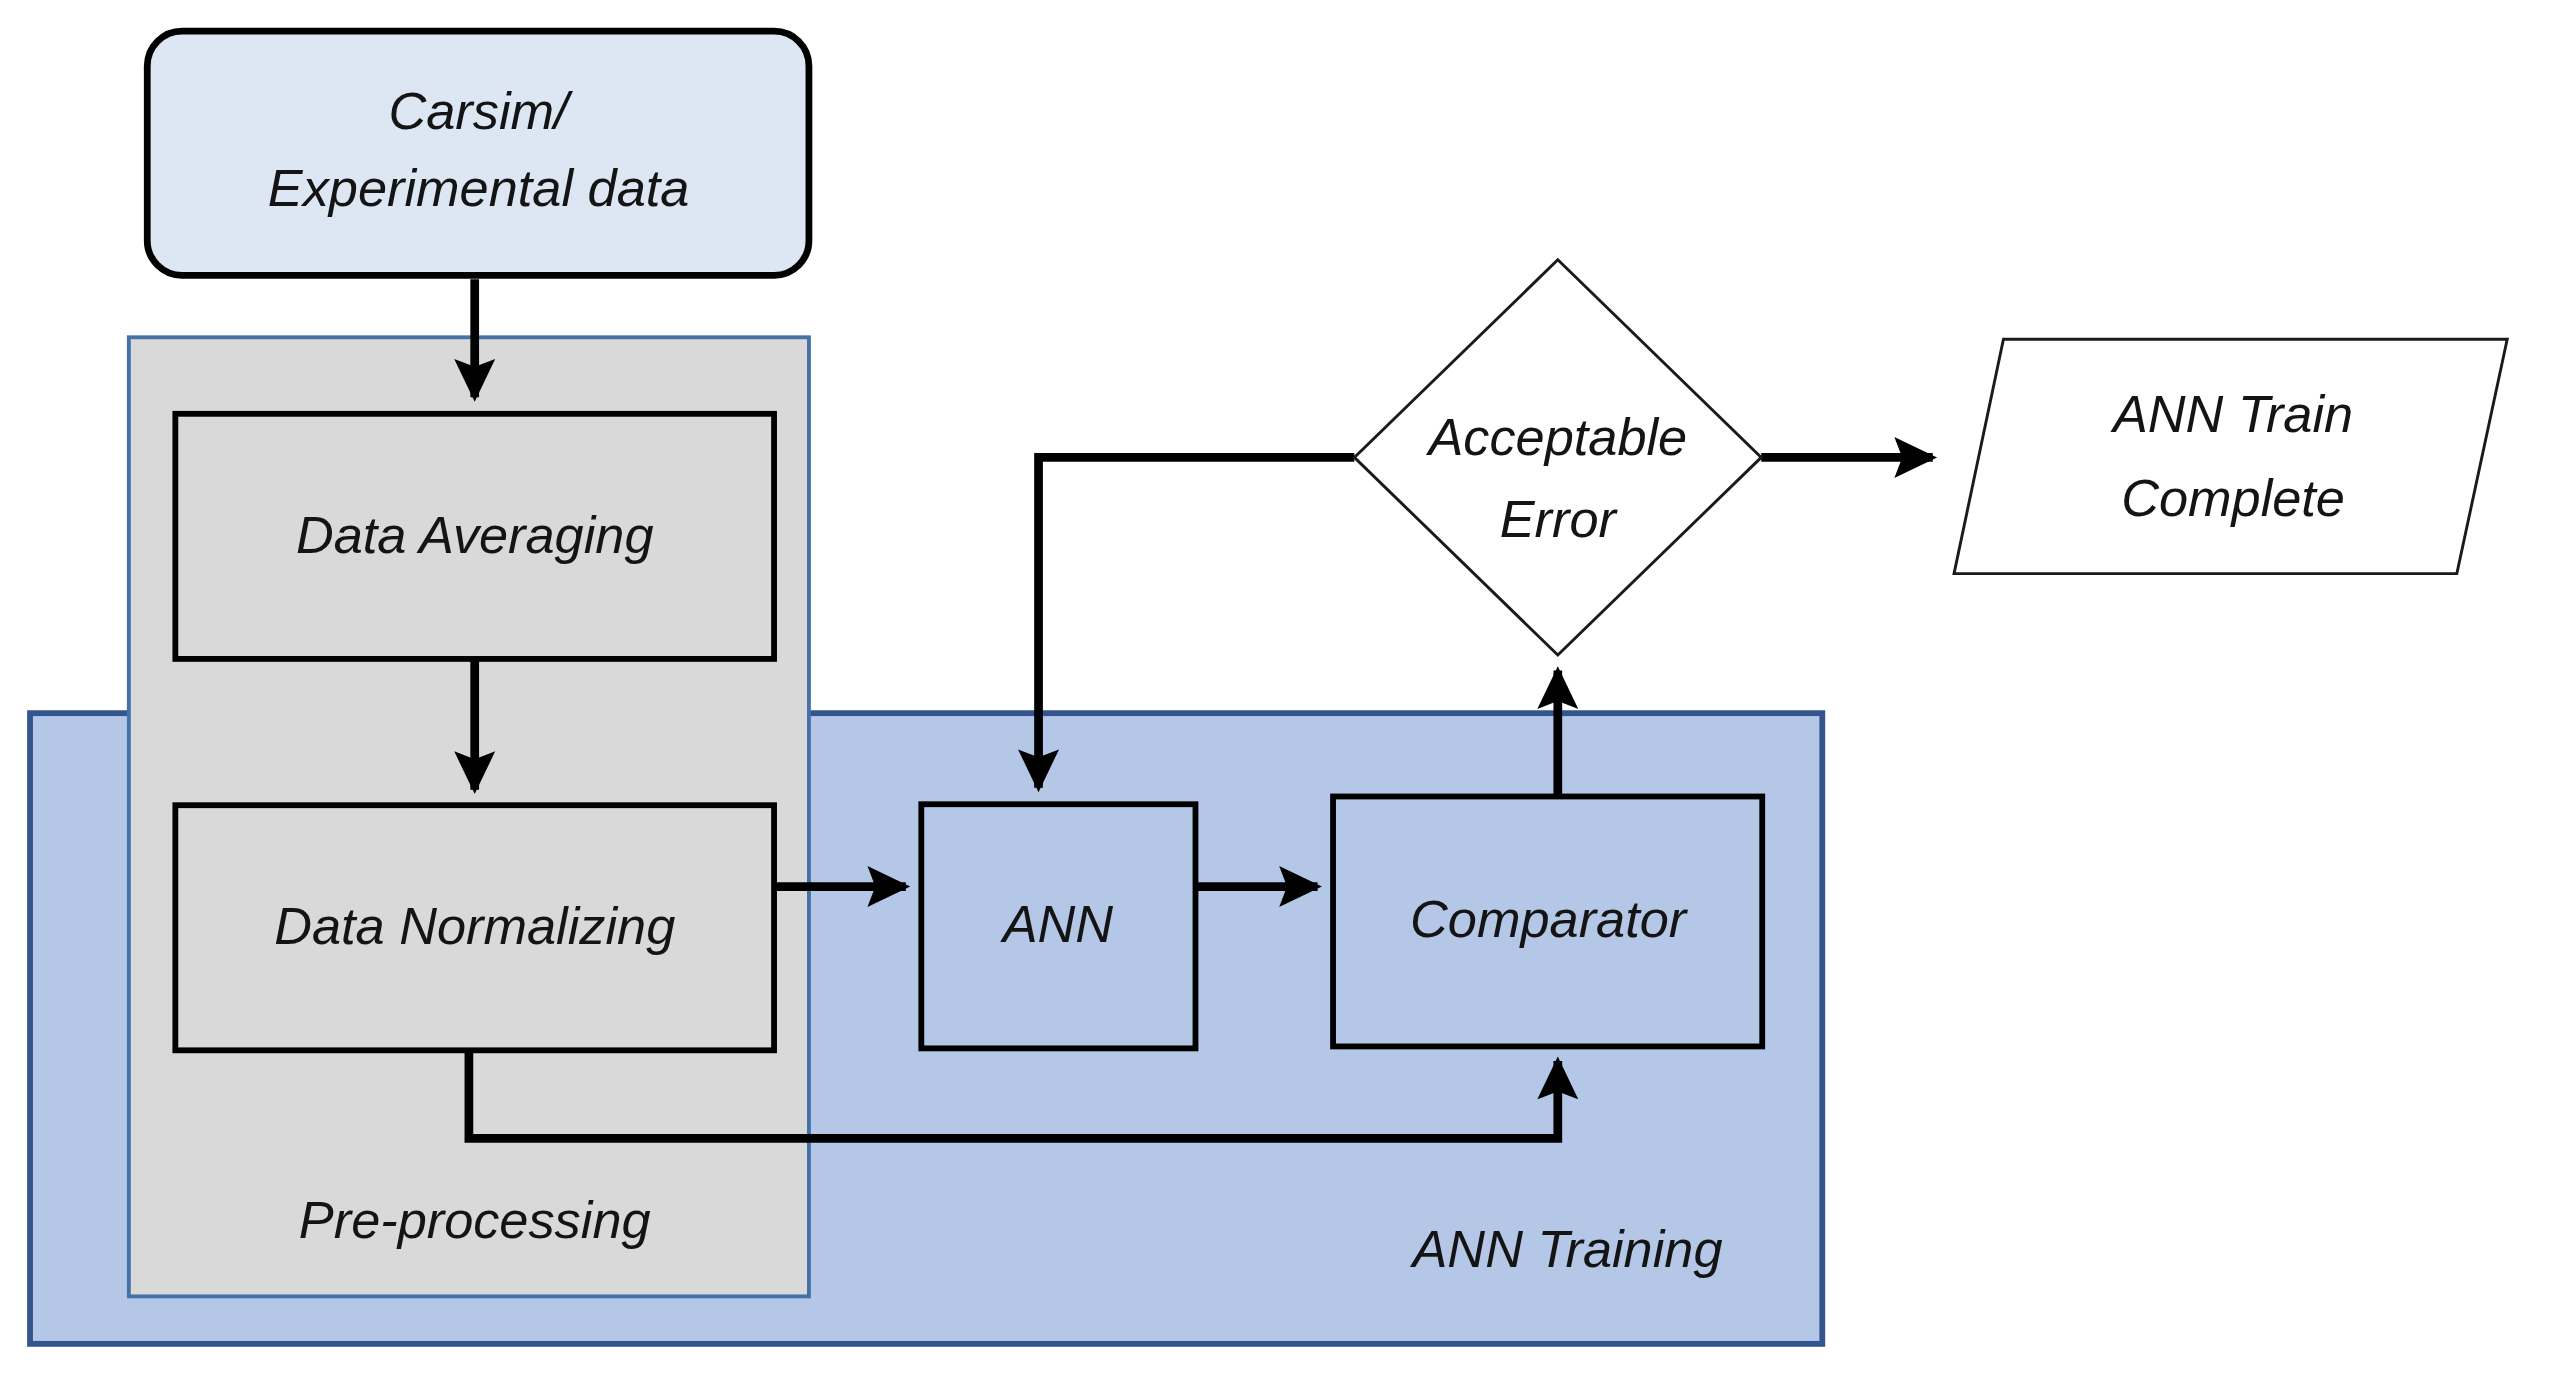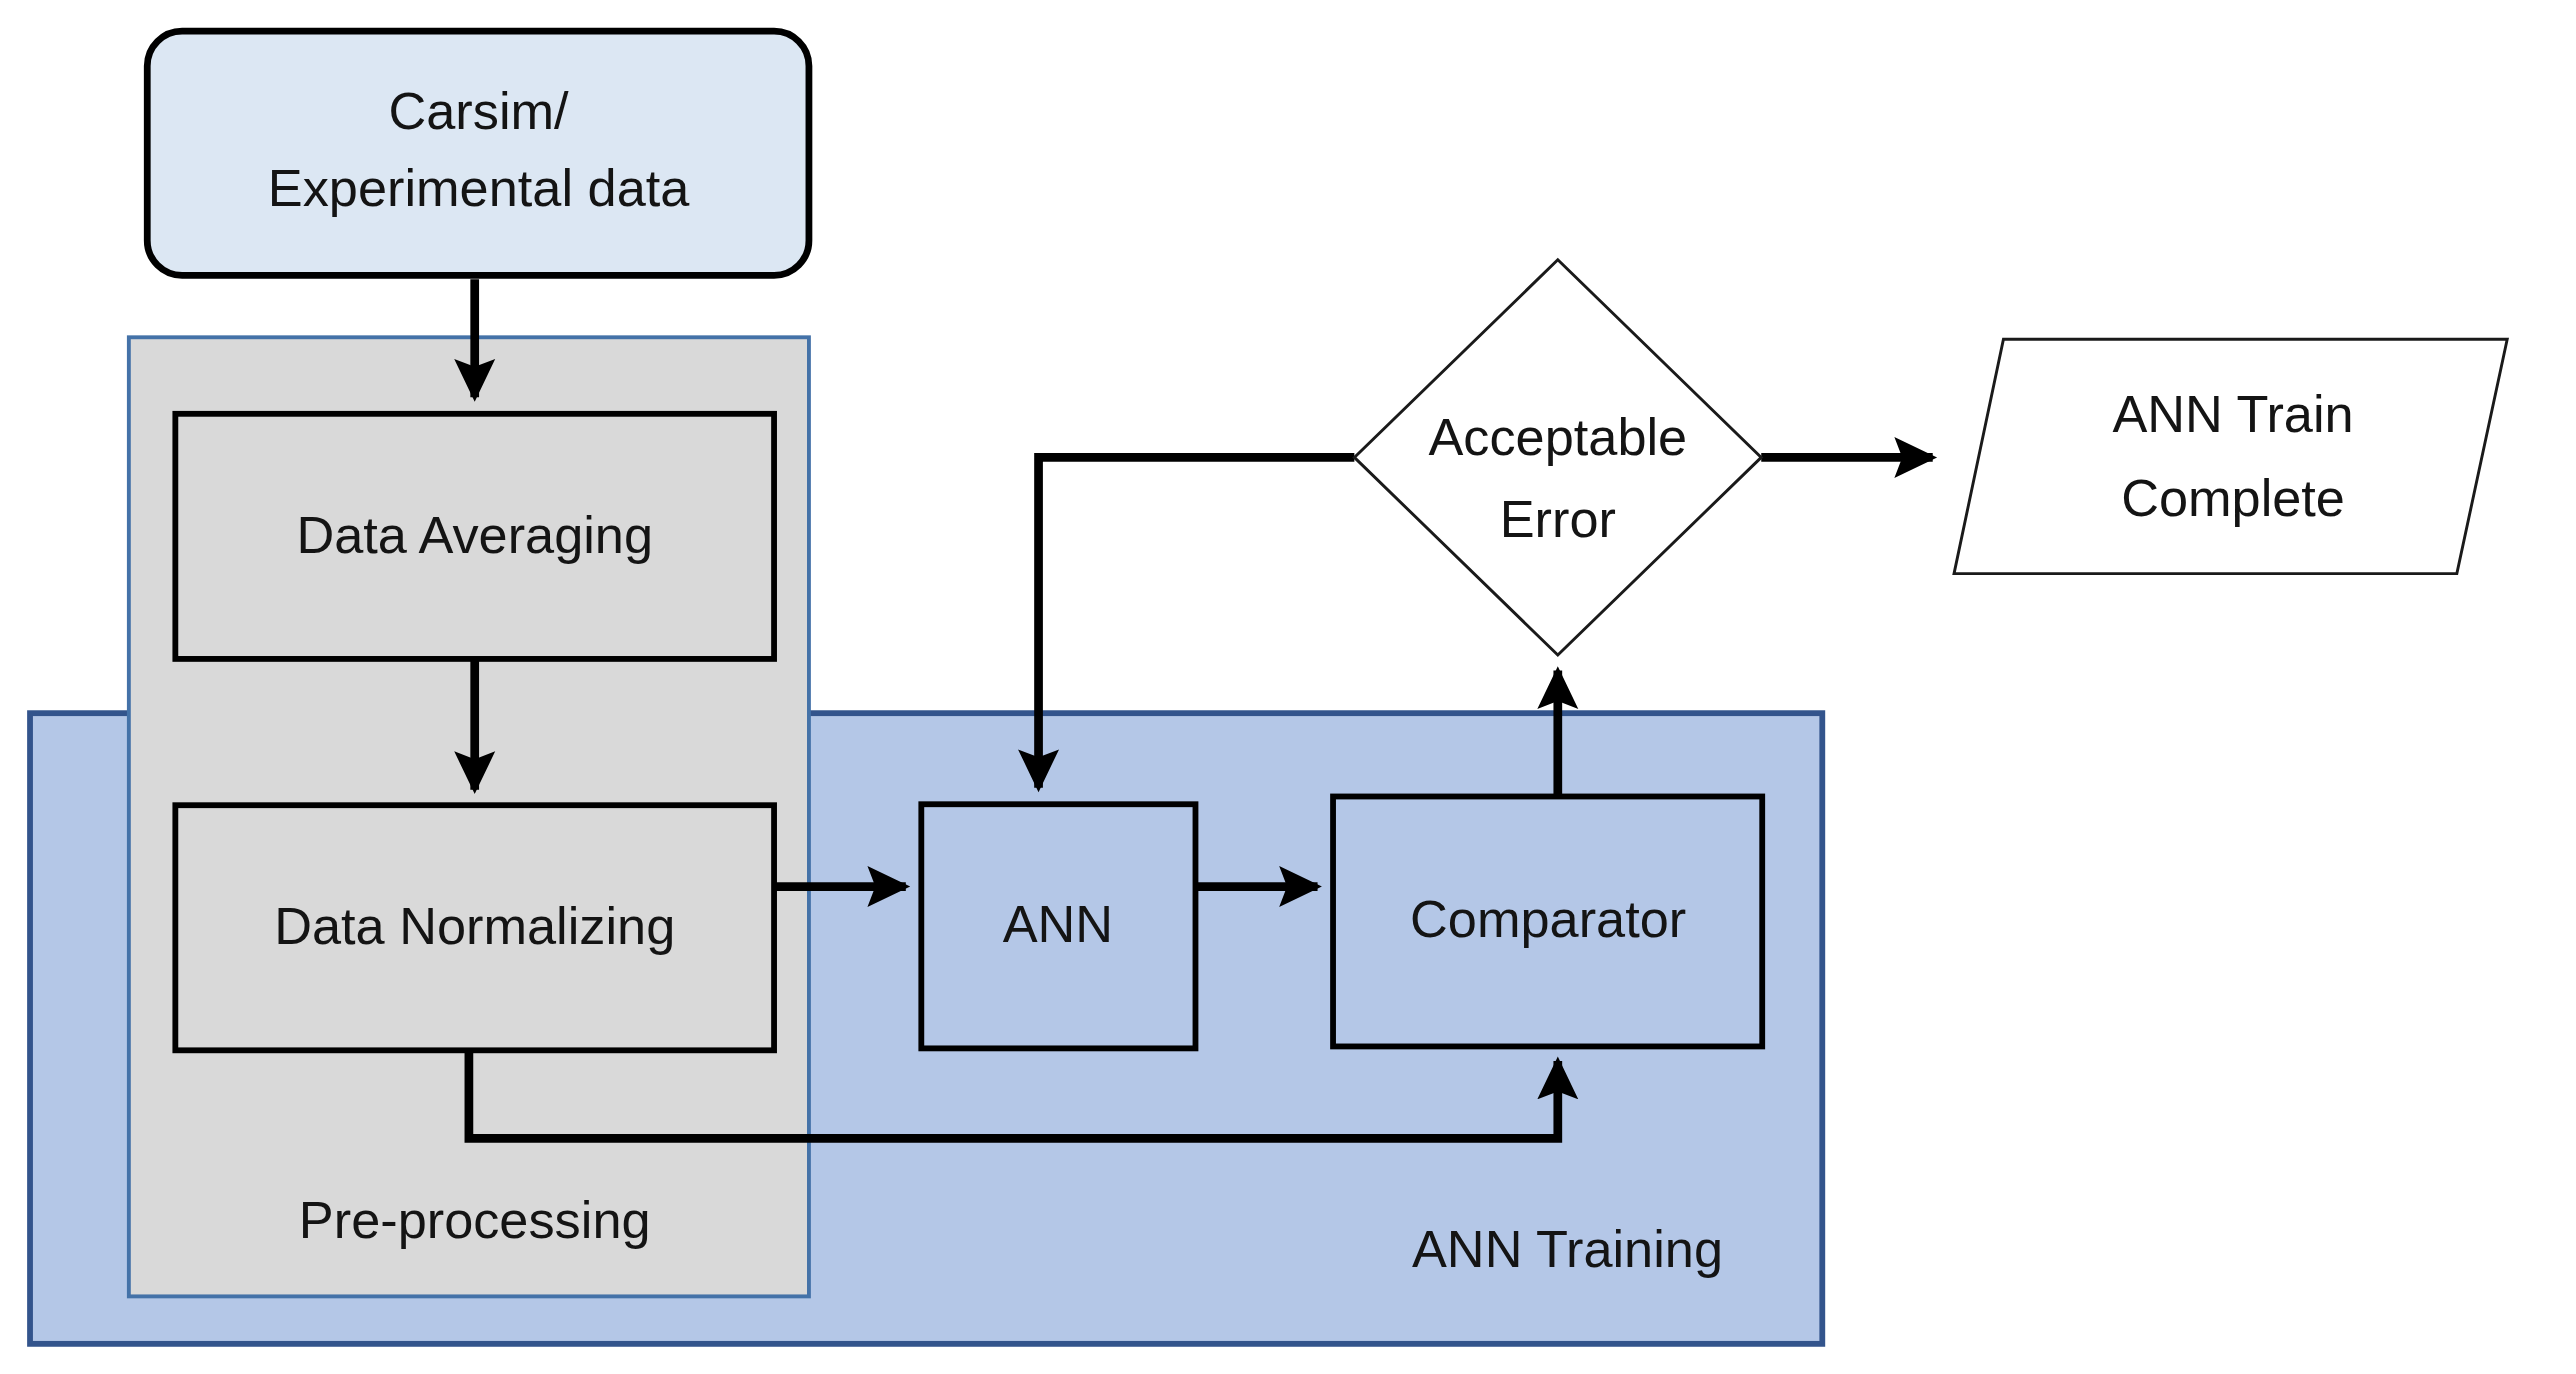--- a/index.html
+++ b/index.html
@@ -11,20 +11,21 @@
   body {
     width: 2576px;
     height: 1375px;
     font-family: "Liberation Sans", sans-serif;
     overflow: hidden;
   }
   #flow-root {
     position: relative;
     width: 2576px;
     height: 1375px;
+    font-style: italic;
   }
   svg#flow-svg {
     position: absolute;
     top: 0;
     left: 0;
     width: 2576px;
     height: 1375px;
     display: block;
   }
   .node-text {

